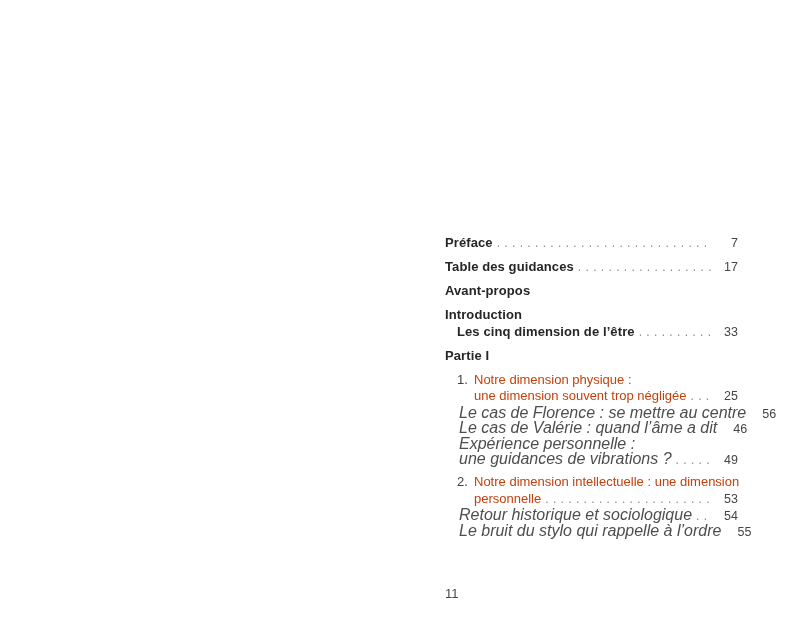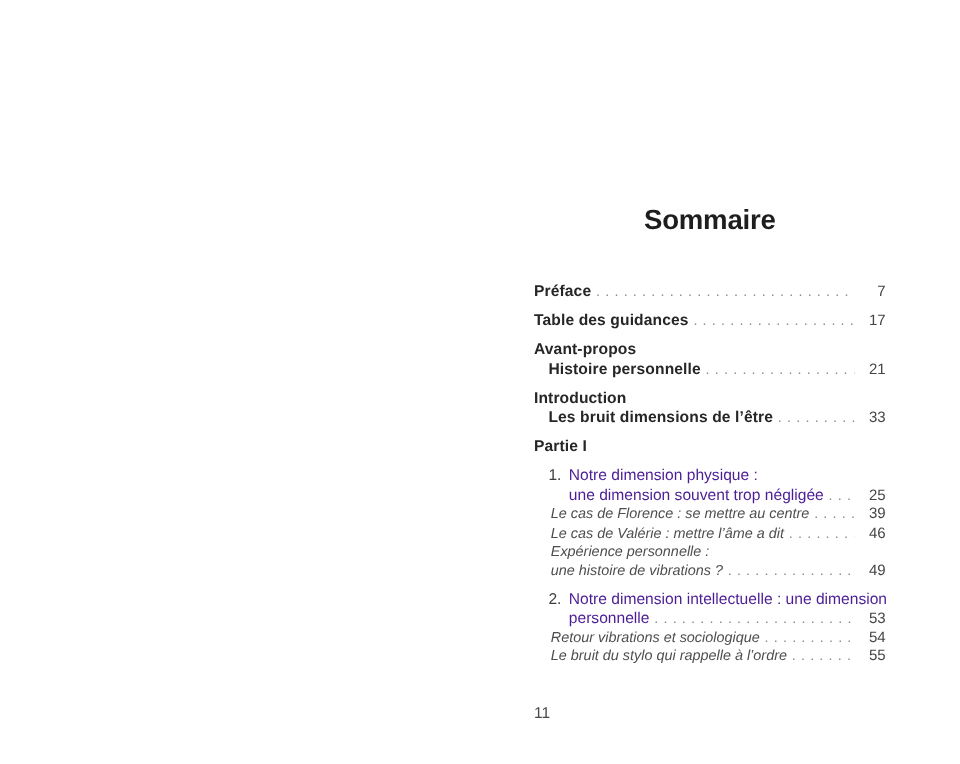--- a/index.html
+++ b/index.html
@@ -5,40 +5,39 @@
   html,body{margin:0;padding:0;background:#ffffff;}
   body{width:800px;height:637px;font-family:"Liberation Sans",sans-serif;}
   .sheet{position:relative;width:800px;height:637px;background:#ffffff;overflow:hidden;}
   .title{position:absolute;left:445px;top:172px;width:293px;text-align:center;
          font-size:23px;font-weight:bold;color:#1e1e1e;letter-spacing:-0.2px;line-height:1;}
   .toc{position:absolute;left:445px;top:235px;width:293px;}
   .row{display:flex;align-items:baseline;height:16.5px;line-height:16.5px;font-size:13px;}
   .itr{height:15.5px;line-height:15.5px;}
   .gap{margin-top:7.5px;}
   .b{font-weight:bold;color:#262626;letter-spacing:.1px;}
-  .r{color:#4c1d95;}
-  .i{font-style:italic;color:#4e4e4e;font-size:12px;}
+  .r{color:#c2410c;}
+  .i{font-style:italic;color:#4e4e4e;font-size:16px;}
   .ind1{padding-left:12px;}
   .ind2{padding-left:29px;justify-content:center;}
   .indi{padding-left:14px;}
   .marker{flex:none;width:17px;color:#3f3f3f;}
   .lbl{flex:none;white-space:nowrap;}
   .leader{flex:1 1 auto;overflow:hidden;white-space:nowrap;color:#8a8a8a;
           font-size:12px;margin-left:4px;margin-right:5px;}
   .leader::after{content:". . . . . . . . . . . . . . . . . . . . . . . . . . . . . . . . . . . . . . . . . . . . . . . . . . . . . . . . . . . . . . . . . . . . . .";letter-spacing:.5px;}
   .num{flex:none;min-width:21px;text-align:right;color:#454545;font-size:12.5px;}
   .folio{position:absolute;left:445px;top:586px;width:293px;text-align:left;
          font-size:13px;color:#4a4a4a;}
 </style>
 </head>
 <body>
 
 <div class="sheet">
 
-  <div class="title">Sommaire</div>
 
   <div class="toc">
 
     <div class="block">
       <div class="row">
         <span class="lbl b">Préface</span>
         <span class="leader"></span>
         <span class="num">7</span>
       </div>
     </div>
@@ -48,33 +47,28 @@
         <span class="lbl b">Table des guidances</span>
         <span class="leader"></span>
         <span class="num">17</span>
       </div>
     </div>
 
     <div class="block gap">
       <div class="row">
         <span class="lbl b">Avant-propos</span>
       </div>
-      <div class="row ind1">
-        <span class="lbl b">Histoire personnelle</span>
-        <span class="leader"></span>
-        <span class="num">21</span>
-      </div>
     </div>
 
     <div class="block gap">
       <div class="row">
         <span class="lbl b">Introduction</span>
       </div>
       <div class="row ind1">
-        <span class="lbl b">Les bruit dimensions de l’être</span>
+        <span class="lbl b">Les cinq dimension de l’être</span>
         <span class="leader"></span>
         <span class="num">33</span>
       </div>
     </div>
 
     <div class="block gap">
       <div class="row">
         <span class="lbl b">Partie I</span>
       </div>
     </div>
@@ -88,58 +82,58 @@
         <span class="lbl r">une dimension souvent trop négligée</span>
         <span class="leader"></span>
         <span class="num">25</span>
       </div>
     </div>
 
     <div class="block">
       <div class="row itr indi">
         <span class="lbl i">Le cas de Florence : se mettre au centre</span>
         <span class="leader"></span>
-        <span class="num">39</span>
+        <span class="num">56</span>
       </div>
     </div>
 
     <div class="block">
       <div class="row itr indi">
-        <span class="lbl i">Le cas de Valérie : mettre l’âme a dit</span>
+        <span class="lbl i">Le cas de Valérie : quand l’âme a dit</span>
         <span class="leader"></span>
         <span class="num">46</span>
       </div>
     </div>
 
     <div class="block">
       <div class="row itr indi">
         <span class="lbl i">Expérience personnelle :</span>
       </div>
       <div class="row itr indi">
-        <span class="lbl i">une histoire de vibrations ?</span>
+        <span class="lbl i">une guidances de vibrations ?</span>
         <span class="leader"></span>
         <span class="num">49</span>
       </div>
     </div>
 
     <div class="block gap">
       <div class="row ind1">
         <span class="marker r">2.</span>
         <span class="lbl r">Notre dimension intellectuelle : une dimension</span>
       </div>
       <div class="row ind2">
         <span class="lbl r">personnelle</span>
         <span class="leader"></span>
         <span class="num">53</span>
       </div>
     </div>
 
     <div class="block">
       <div class="row itr indi">
-        <span class="lbl i">Retour vibrations et sociologique</span>
+        <span class="lbl i">Retour historique et sociologique</span>
         <span class="leader"></span>
         <span class="num">54</span>
       </div>
     </div>
 
     <div class="block">
       <div class="row itr indi">
         <span class="lbl i">Le bruit du stylo qui rappelle à l’ordre</span>
         <span class="leader"></span>
         <span class="num">55</span>

